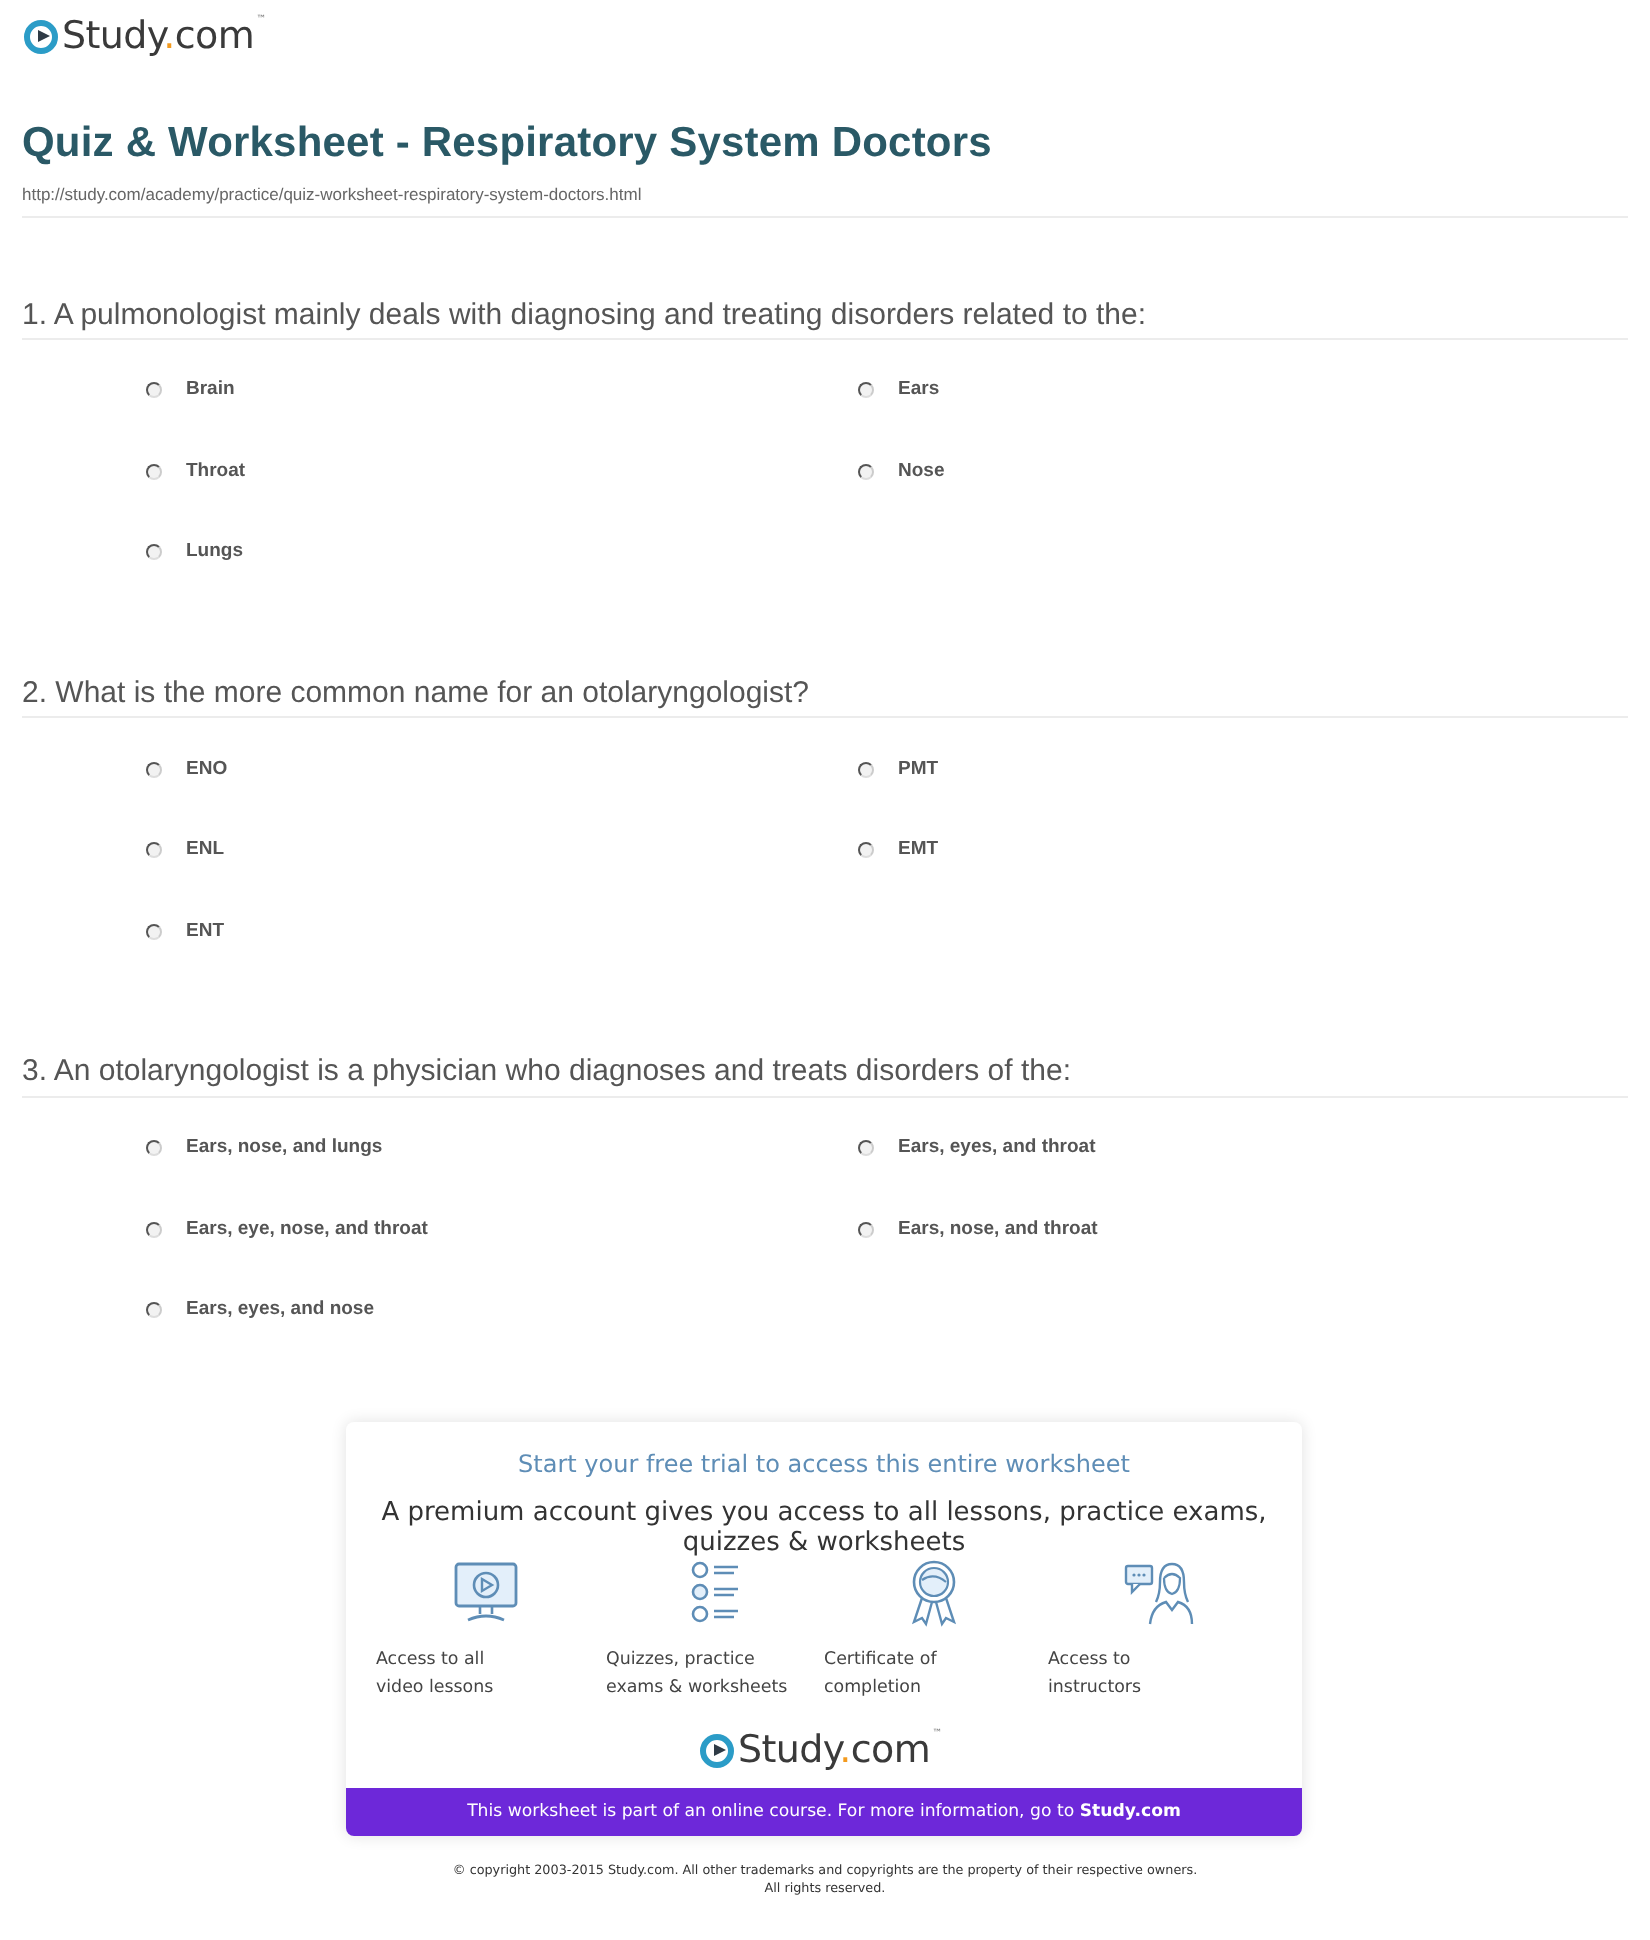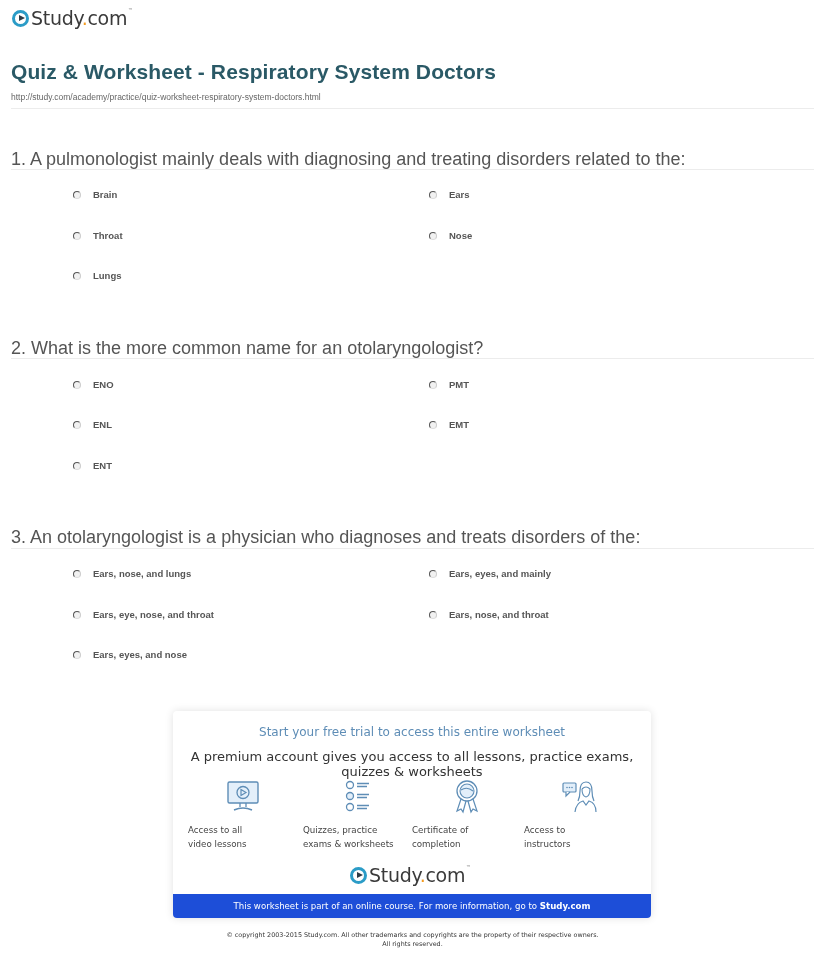--- a/index.html
+++ b/index.html
@@ -11,33 +11,33 @@
     .logo-mark { position: relative; width: 17px; height: 17px; border-radius: 50%; border: 3px solid #2b9cc7; margin-right: 2px; }
     .logo-mark::after { content: ""; position: absolute; left: 4px; top: 2.5px; border-left: 6px solid #2f3b46; border-top: 3.5px solid transparent; border-bottom: 3.5px solid transparent; }
     .logo-text { font-family: "DejaVu Sans", sans-serif; font-size: 19px; color: #3a3a3a; letter-spacing: -0.3px; }
     .logo-dot { color: #f39a1e; }
     .logo-tm { font-size: 5px; vertical-align: top; color: #777; margin-left: 1px; }
 
     .page-title { position: absolute; left: 11px; top: 60px; font-size: 21px; font-weight: bold; color: #2a5966; letter-spacing: 0.1px; }
     .page-url { position: absolute; left: 11px; top: 92px; font-size: 8.5px; color: #666; }
     .divider { position: absolute; left: 11px; right: 11px; height: 1px; background: #ececec; }
 
-    .question { position: absolute; left: 11px; font-size: 18px; color: #555; }
+    .question { position: absolute; left: 11px; font-size: 15px; color: #555; }
     .opt { position: absolute; display: flex; align-items: center; font-size: 9.5px; font-weight: bold; color: #555; padding-left: 32px; }
     .radio { width: 8px; height: 8px; border-radius: 50%; border: 1.5px solid #555; border-right-color: #ccc; border-bottom-color: #ddd; background: #f2f2f2; margin-right: 12px; margin-top: 1px; }
 
     .promo { position: absolute; left: 173px; top: 711px; width: 478px; height: 207px; background: #fff; border-radius: 4px; box-shadow: 0 0 8px rgba(0,0,0,0.12); overflow: hidden; }
     .promo-title { position: absolute; left: 0; right: 0; top: 14px; text-align: center; font-family: "DejaVu Sans", sans-serif; font-size: 12px; color: #5e8db6; font-weight: normal; }
     .promo-sub { position: absolute; left: 0; right: 0; top: 38px; text-align: center; font-family: "DejaVu Sans", sans-serif; font-size: 13px; color: #333; }
     .feature { position: absolute; top: 68px; width: 110px; text-align: left; }
     .feature svg { display: block; margin: 0 auto; }
     .feature-label { margin-top: 8px; font-family: "DejaVu Sans", sans-serif; font-size: 8.7px; line-height: 14px; color: #444; }
     .logo-bottom { left: 177px; top: 151px; height: 26px; }
     .logo-bottom .logo-text { font-size: 19px; }
-    .promo-bar { position: absolute; left: 0; right: 0; bottom: 0; height: 24px; background: #1d4ed8; color: #fff; font-family: "DejaVu Sans", sans-serif; font-size: 8.6px; text-align: center; line-height: 24px; }
+    .promo-bar { position: absolute; left: 0; right: 0; bottom: 0; height: 24px; background: #6d28d9; color: #fff; font-family: "DejaVu Sans", sans-serif; font-size: 8.6px; text-align: center; line-height: 24px; }
     .promo-bar b { font-weight: bold; }
 
     .copyright { position: absolute; left: 0; right: 0; top: 931px; text-align: center; font-family: "DejaVu Sans", sans-serif; font-size: 6.4px; line-height: 9px; color: #333; }
   </style>
 </head>
 <body>
 
 <div class="logo logo-top">
   <span class="logo-mark"></span>
   <span class="logo-text"><span>Study</span><span class="logo-dot">.</span><span>com</span><span class="logo-tm">™</span></span>
@@ -94,21 +94,21 @@
   </label>
 
 <div class="question" style="top:527px">3. An otolaryngologist is a physician who diagnoses and treats disorders of the:</div>
 <div class="divider" style="top:548px"></div>
 <label class="opt" style="left:41px;top:568px">
     <span class="radio"></span>
     <span>Ears, nose, and lungs</span>
   </label>
 <label class="opt" style="left:397px;top:568px">
     <span class="radio"></span>
-    <span>Ears, eyes, and mainly</span>
+    <span>Ears, eyes, and throat</span>
   </label>
 <label class="opt" style="left:41px;top:609px">
     <span class="radio"></span>
     <span>Ears, eye, nose, and throat</span>
   </label>
 <label class="opt" style="left:397px;top:609px">
     <span class="radio"></span>
     <span>Ears, nose, and throat</span>
   </label>
 <label class="opt" style="left:41px;top:649px">

